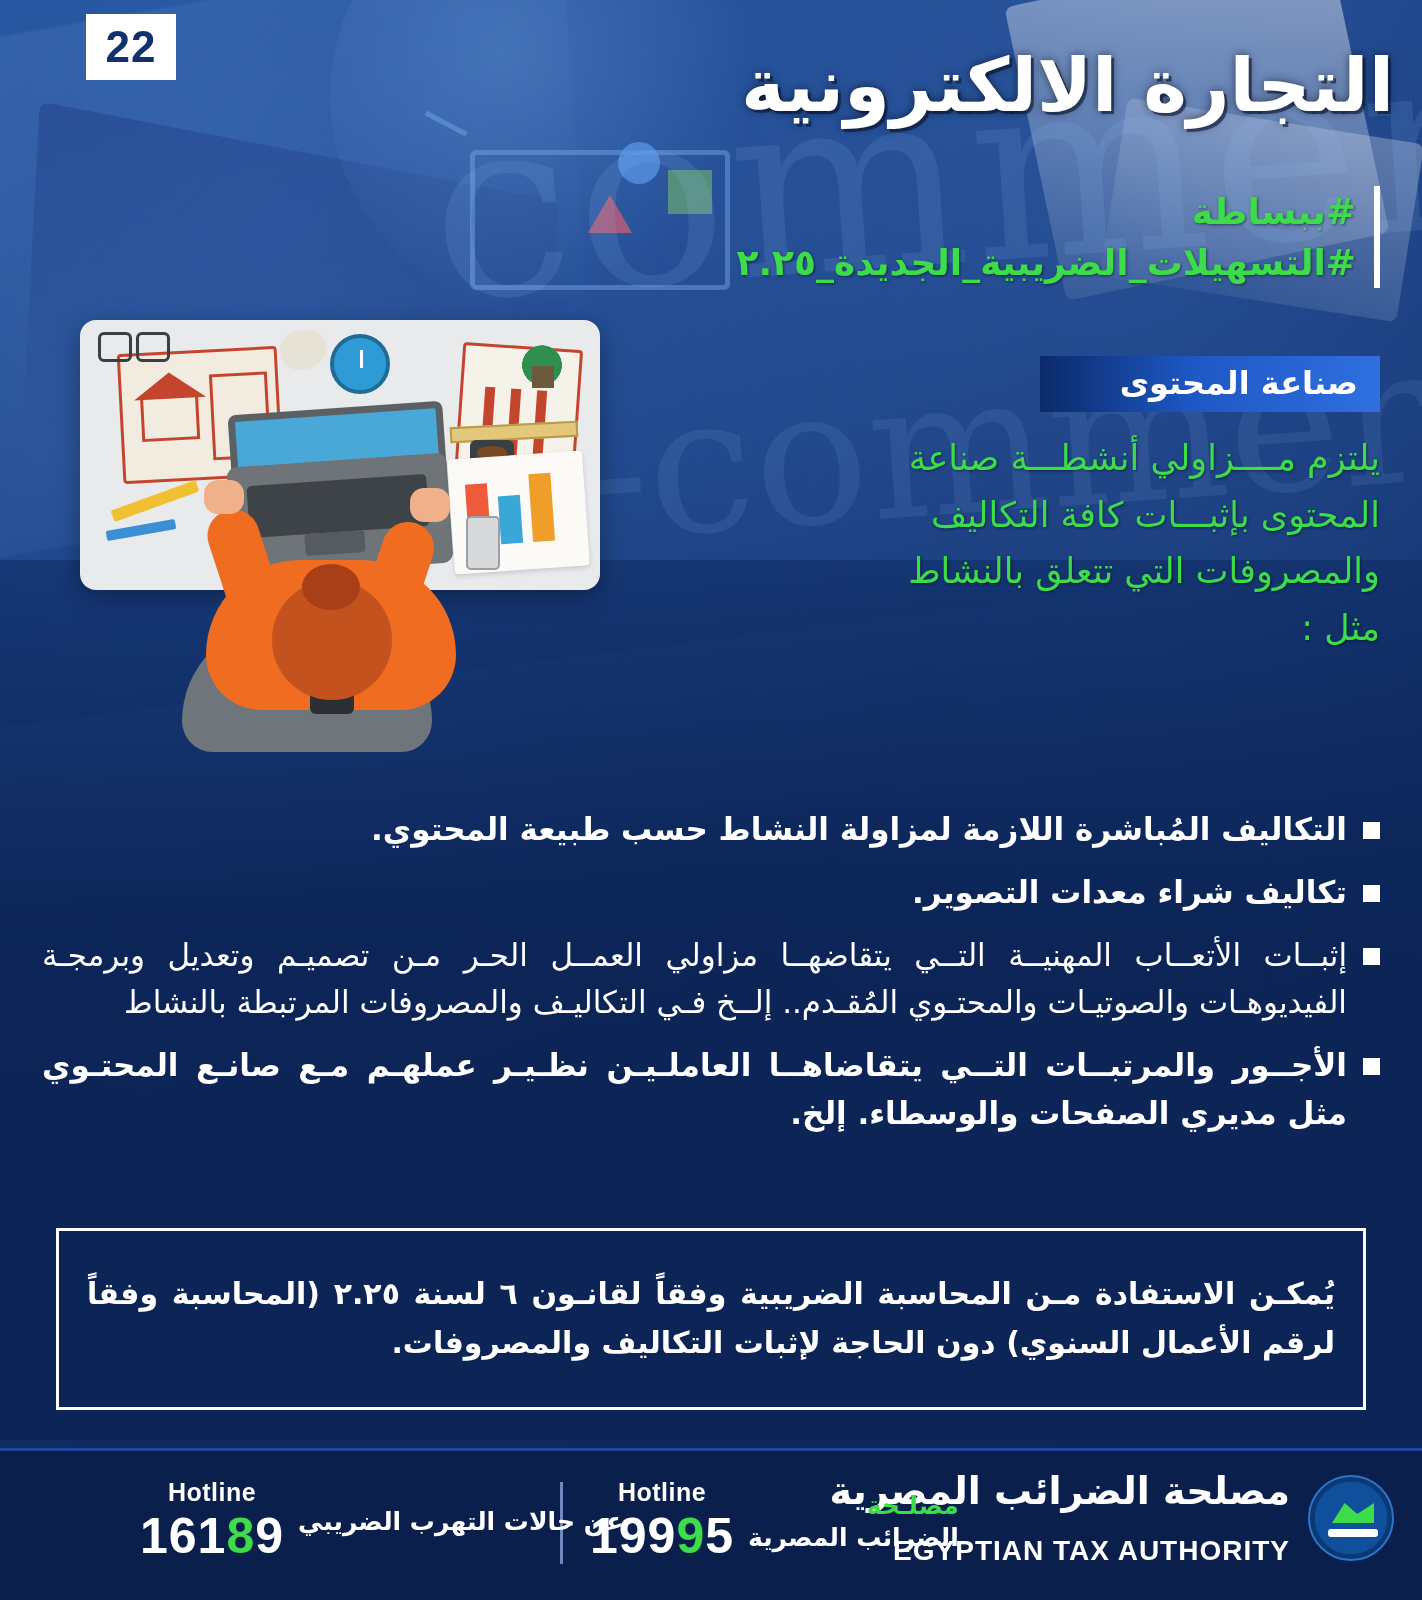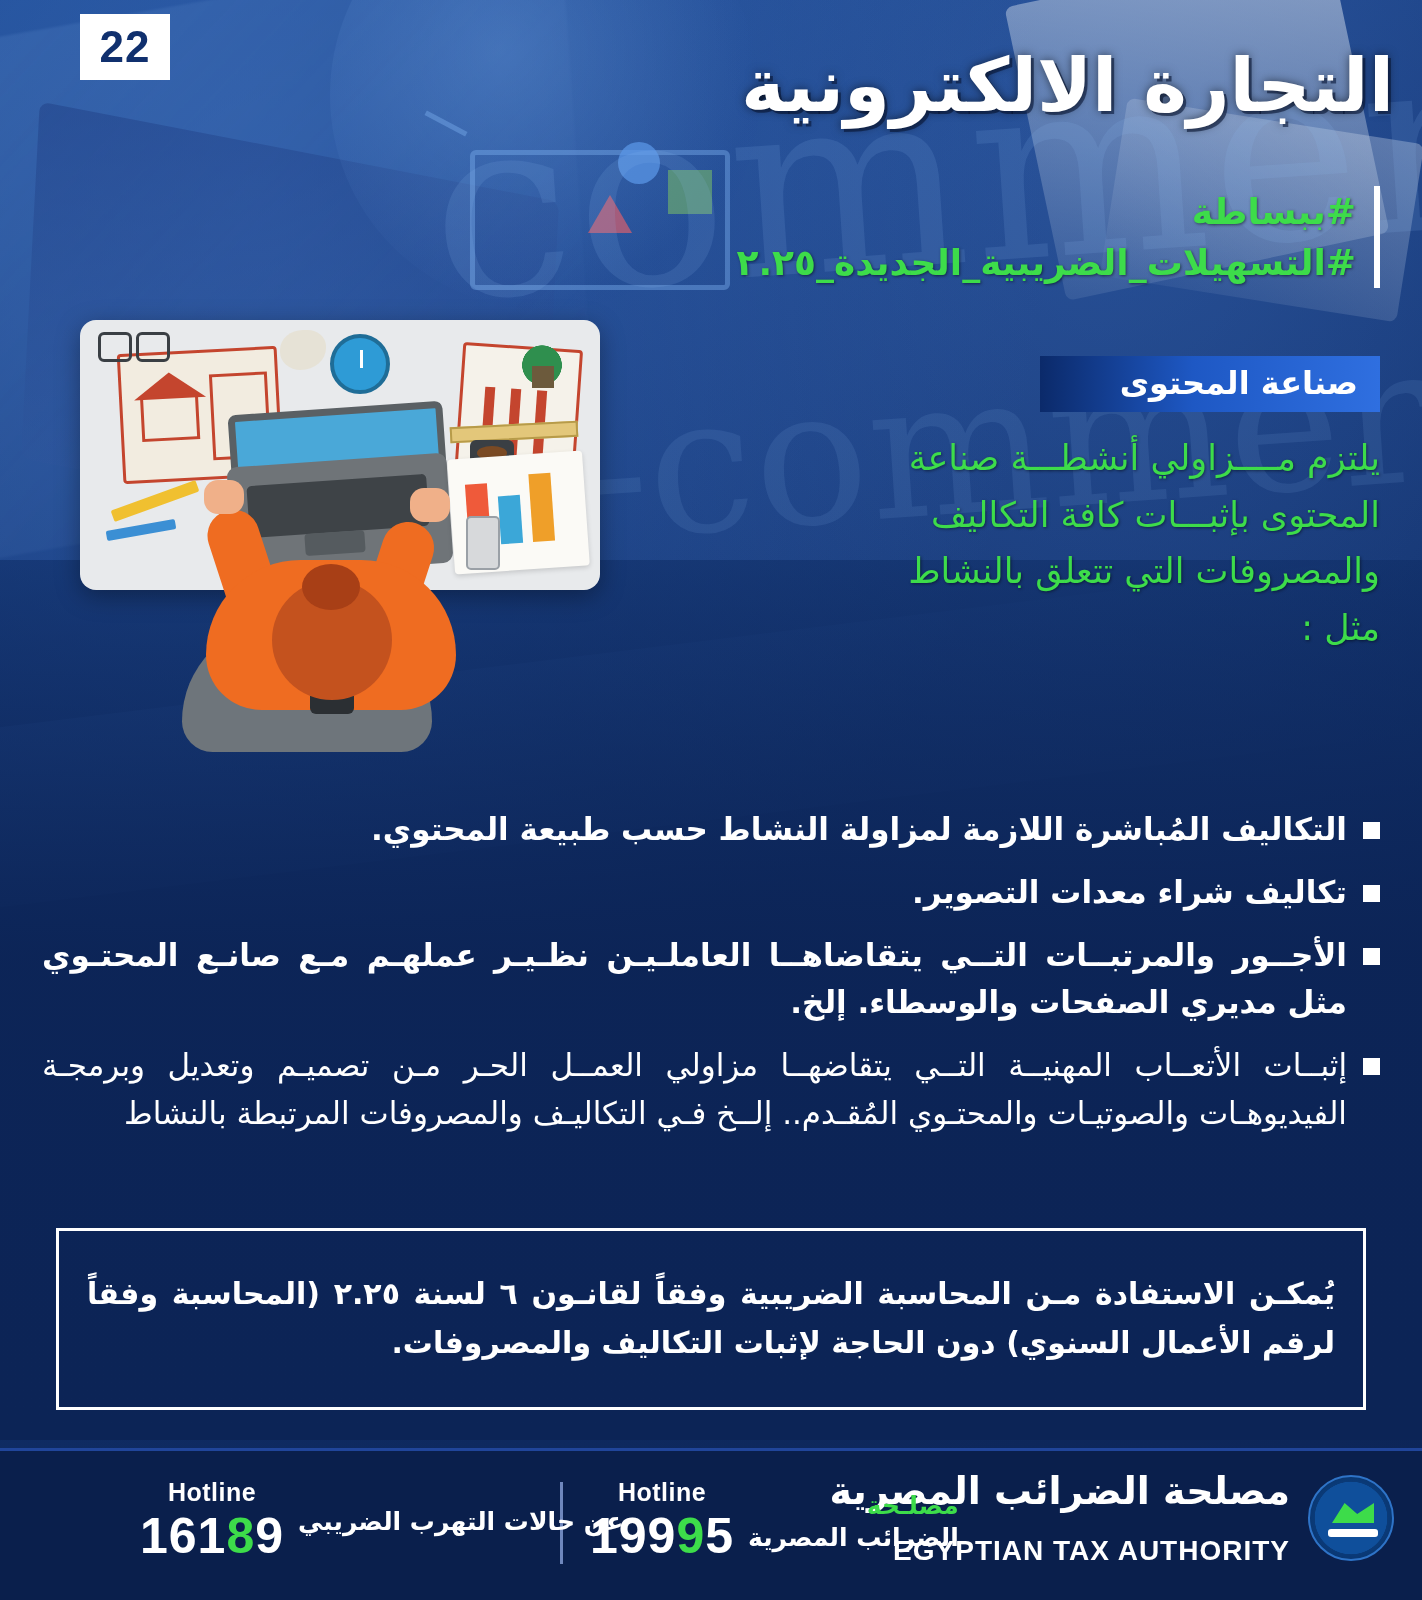--- a/index.html
+++ b/index.html
@@ -86,21 +86,21 @@
     background: linear-gradient(180deg, rgba(14,44,100,0.55), rgba(12,36,86,0.96) 45%, #0c2456 100%);
   }
   .bg-stripe {
     position:absolute; left: 0; top: 640px; width: 1422px; height: 180px;
     background: linear-gradient(90deg, rgba(60,110,190,0.25), rgba(30,70,150,0.0));
     transform: skewY(-7deg);
   }
 
   
   .num-badge {
-    position: absolute; left: 80px; top: 14px;
+    position: absolute; left: 86px; top: 14px;
     width: 90px; height: 66px;
     background: #ffffff;
     color: #10306e;
     font-weight: bold;
     font-size: 44px;
     display: flex; align-items: center; justify-content: center;
     font-family: "Liberation Sans", sans-serif;
     letter-spacing: 1px;
   }
 
@@ -337,27 +337,27 @@
 
   <div class="bullets">
     <div class="bullet">
       <span class="sq"></span>
       <span class="txt">التكاليف المُباشرة اللازمة لمزاولة النشاط حسب طبيعة المحتوي.</span>
     </div>
     <div class="bullet">
       <span class="sq"></span>
       <span class="txt">تكاليف شراء معدات التصوير.</span>
     </div>
+    <div class="bullet light">
+      <span class="sq"></span>
+      <span class="txt">إثبــات الأتعــاب المهنيــة التــي يتقاضهــا مزاولي العمــل الحـر مـن تصميـم وتعديل وبرمجـة الفيديوهـات والصوتيـات والمحتـوي المُقـدم.. إلــخ فـي التكاليـف والمصروفات المرتبطة بالنشاط</span>
+    </div>
     <div class="bullet">
       <span class="sq"></span>
       <span class="txt">الأجــور والمرتبــات التــي يتقاضاهــا العاملـيـن نظـيـر عملهـم مـع صانـع المحتـوي مثل مديري الصفحات والوسطاء. إلخ.</span>
-    </div>
-    <div class="bullet light">
-      <span class="sq"></span>
-      <span class="txt">إثبــات الأتعــاب المهنيــة التــي يتقاضهــا مزاولي العمــل الحـر مـن تصميـم وتعديل وبرمجـة الفيديوهـات والصوتيـات والمحتـوي المُقـدم.. إلــخ فـي التكاليـف والمصروفات المرتبطة بالنشاط</span>
     </div>
   </div>
 
   <div class="note-box">
     <div class="txt">يُمكـن الاستفادة مـن المحاسبة الضريبية وفقاً لقانـون ٦ لسنة ٢.٢٥ (المحاسبة وفقاً لرقم الأعمال السنوي) دون الحاجة لإثبات التكاليف والمصروفات.</div>
   </div>
 
   <div class="footer">
     <div class="footer-sep"></div>
 

